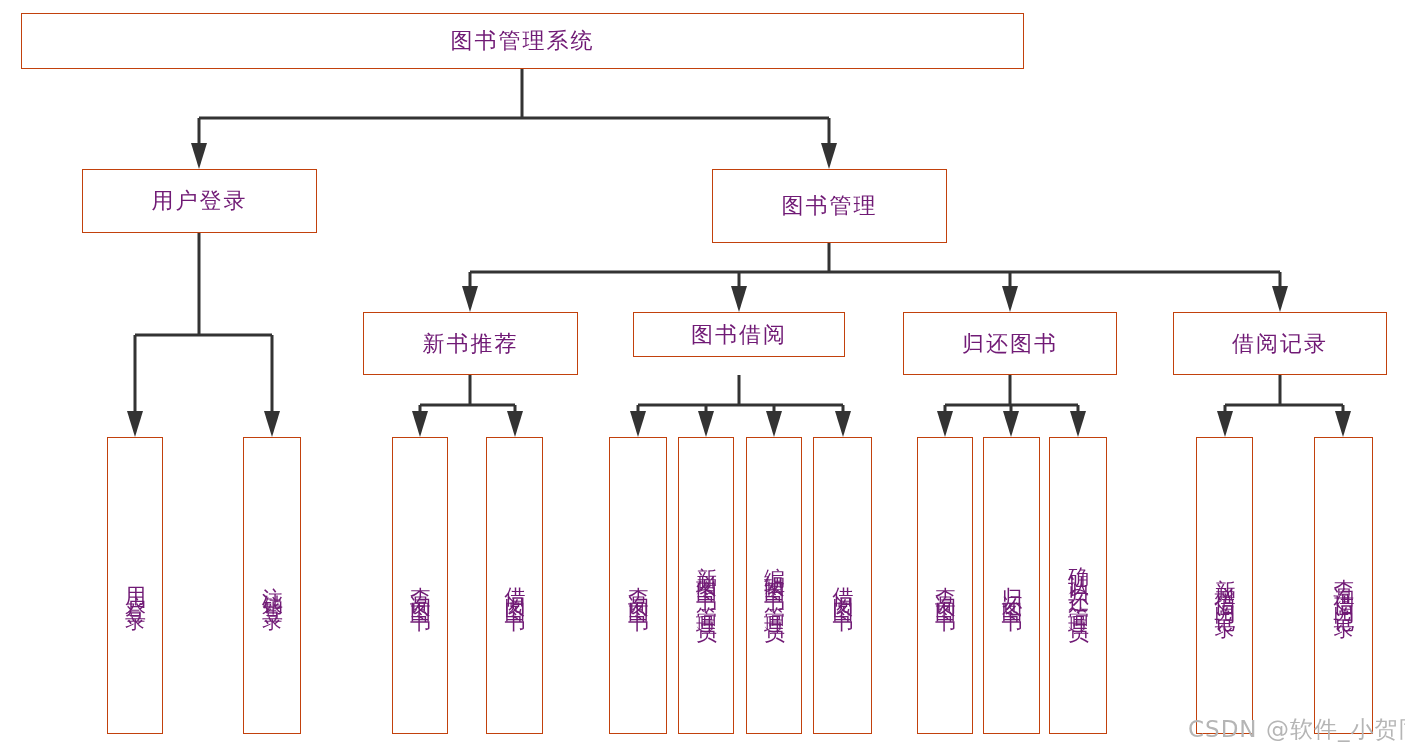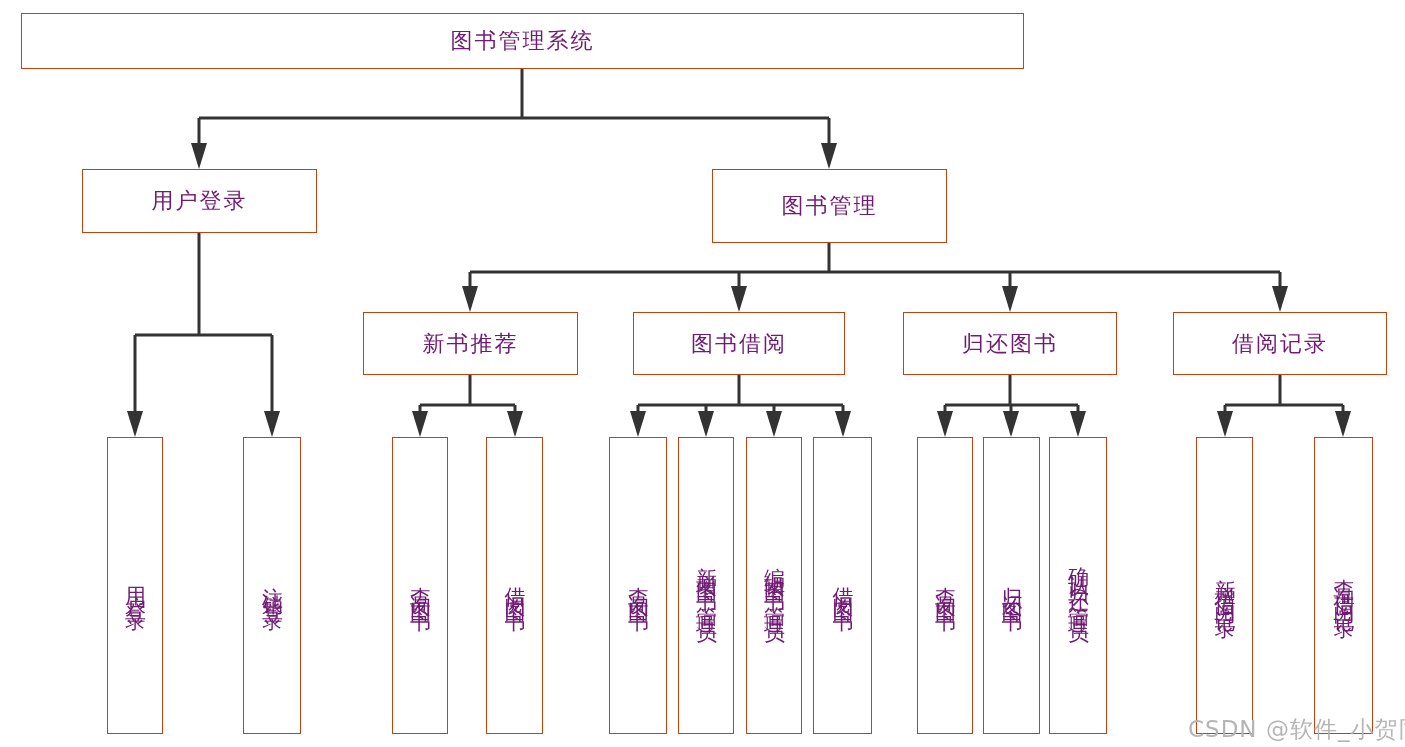--- a/index.html
+++ b/index.html
@@ -73,21 +73,21 @@
       <polygon points="1343,437 1335,411 1351,411"></polygon>
     </g>
   </svg>
 
   <div class="node hnode" style="left:21px;top:13px;width:1003px;height:56px">图书管理系统</div>
 
   <div class="node hnode" style="left:82px;top:169px;width:235px;height:64px">用户登录</div>
   <div class="node hnode" style="left:712px;top:169px;width:235px;height:74px">图书管理</div>
 
   <div class="node hnode" style="left:363px;top:312px;width:215px;height:63px">新书推荐</div>
-  <div class="node hnode" style="left:633px;top:312px;width:212px;height:63px">图书借阅</div>
+  <div class="node hnode" style="left:633px;top:312px;width:212px;height:45px">图书借阅</div>
   <div class="node hnode" style="left:903px;top:312px;width:214px;height:63px">归还图书</div>
   <div class="node hnode" style="left:1173px;top:312px;width:214px;height:63px">借阅记录</div>
 
   <div class="node leaf" style="left:107px;top:437px;width:56px;height:297px">用户登录</div>
   <div class="node leaf" style="left:243px;top:437px;width:58px;height:297px">注销登录</div>
 
   <div class="node leaf" style="left:392px;top:437px;width:56px;height:297px">查询图书</div>
   <div class="node leaf" style="left:486px;top:437px;width:57px;height:297px">借阅图书</div>
 
   <div class="node leaf" style="left:609px;top:437px;width:58px;height:297px">查询图书</div>

